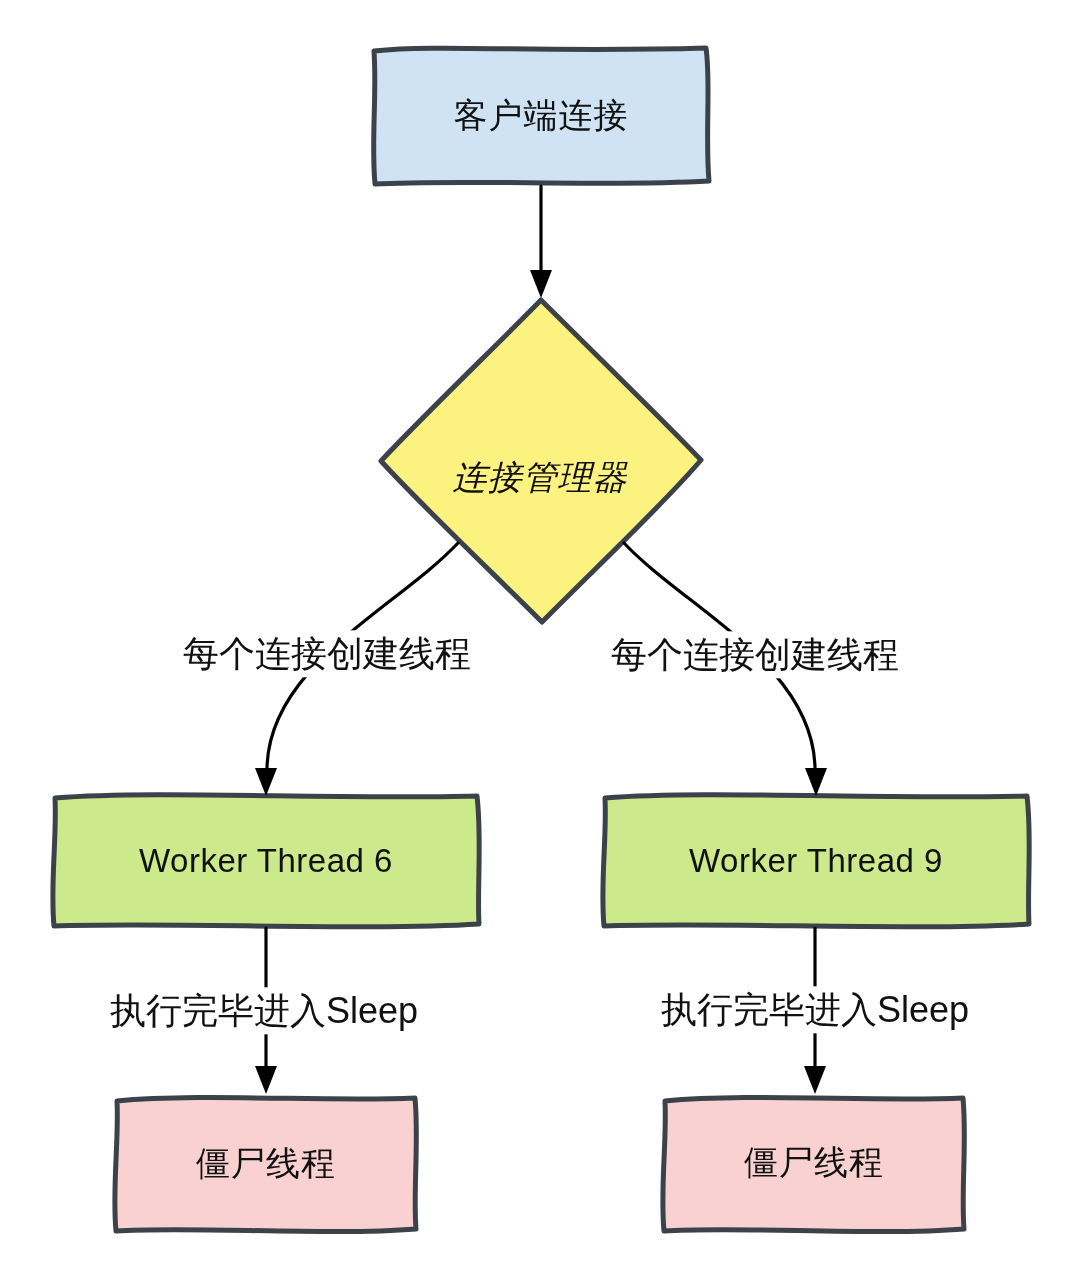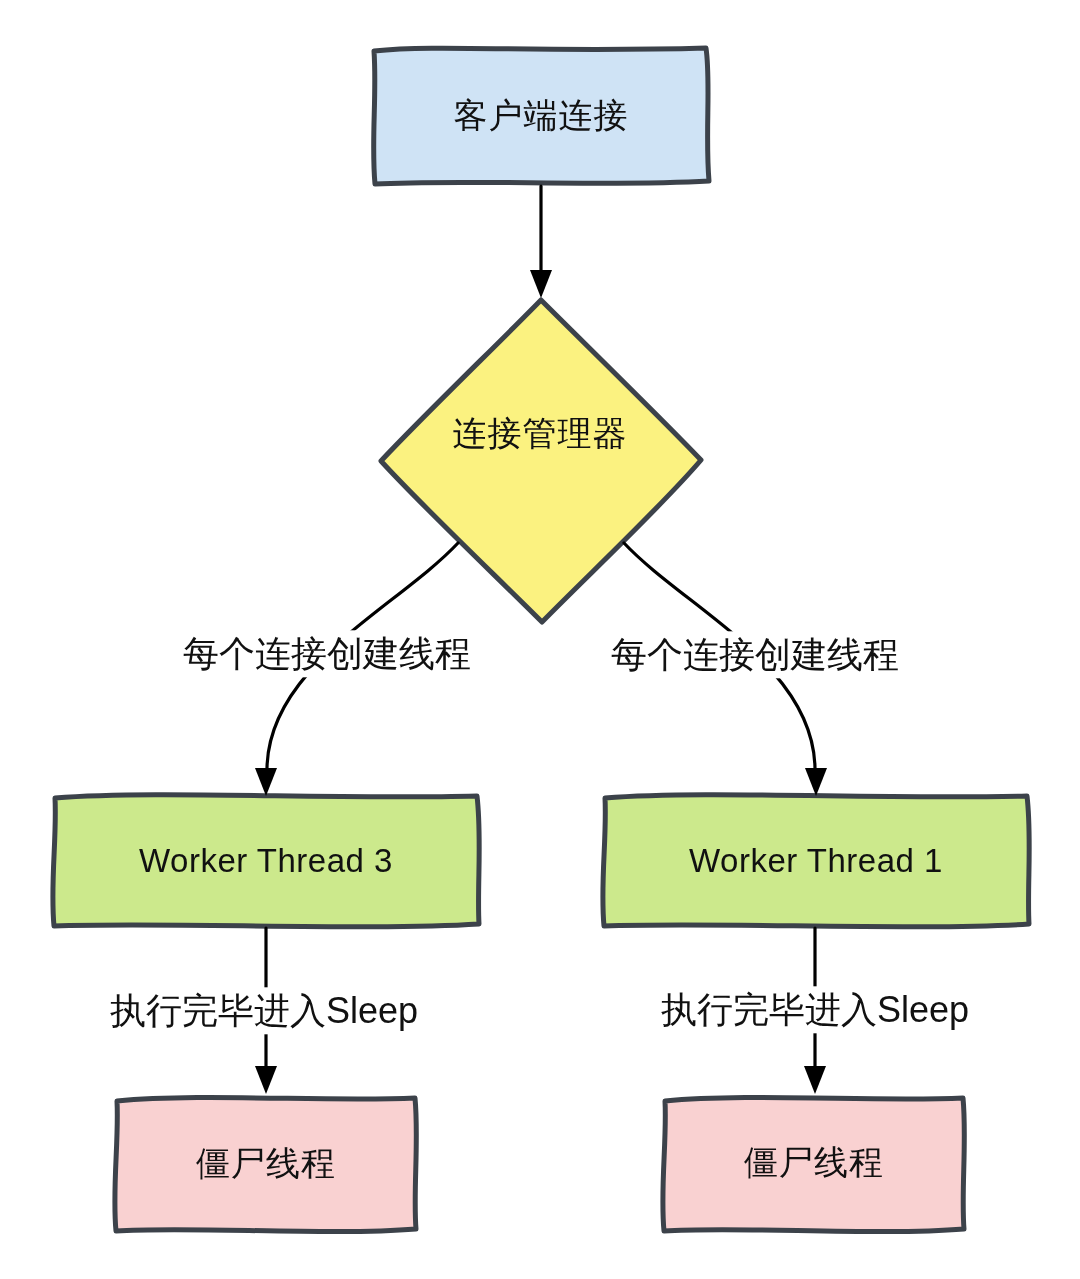--- a/index.html
+++ b/index.html
@@ -89,25 +89,25 @@
       <path class="edge" d="M266,928 L266,1066"></path>
       <path class="head" d="M266,1094 L255,1066 L277,1066 Z" fill="#000000"></path>
 
       <path class="edge" d="M815,928 L815,1066"></path>
       <path class="head" d="M815,1094 L804,1066 L826,1066 Z" fill="#000000"></path>
     </g>
   </svg>
 
   <div class="label node-label" style="left:541px; top:116px;">客户端连接</div>
 
-  <div class="label node-label" style="left:540px; top:434px;">连接管理器</div>
+  <div class="label node-label" style="left:540px; top:478px;font-style:italic;">连接管理器</div>
 
-  <div class="label worker-label" style="left:266px; top:861px;">Worker Thread 3</div>
+  <div class="label worker-label" style="left:266px; top:861px;">Worker Thread 6</div>
 
-  <div class="label worker-label" style="left:816px; top:861px;">Worker Thread 1</div>
+  <div class="label worker-label" style="left:816px; top:861px;">Worker Thread 9</div>
 
   <div class="label node-label" style="left:266px; top:1164px;">僵尸线程</div>
 
   <div class="label node-label" style="left:814px; top:1163px;">僵尸线程</div>
 
   <div class="label edge-label" style="left:327px; top:654px;">每个连接创建线程</div>
 
   <div class="label edge-label" style="left:755px; top:655px;">每个连接创建线程</div>
 
   <div class="label edge-label" style="left:264px; top:1011px;">执行完毕进入Sleep</div>

